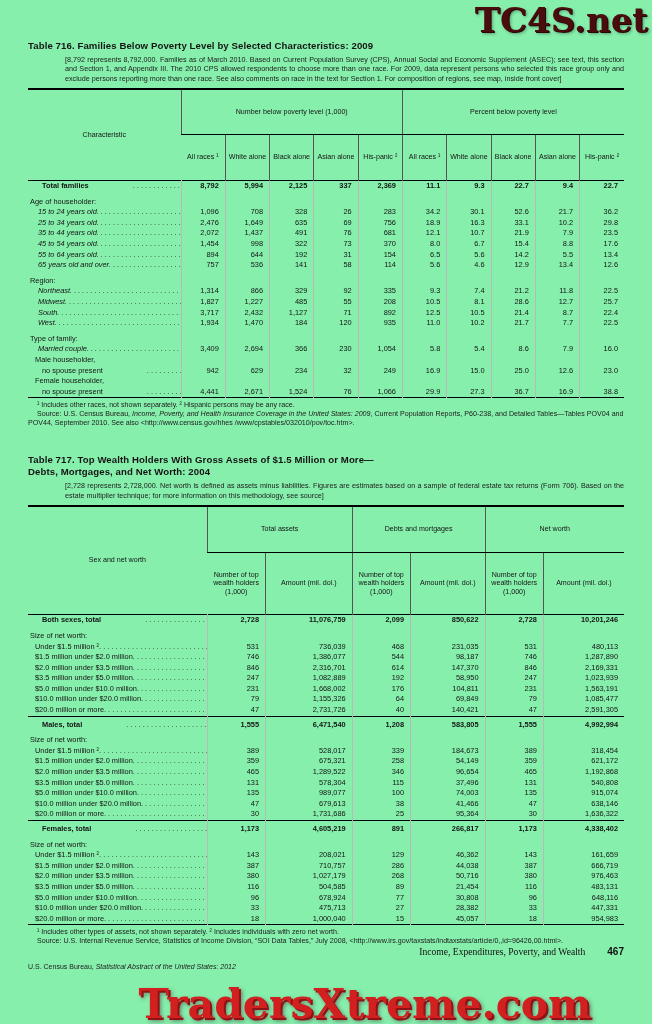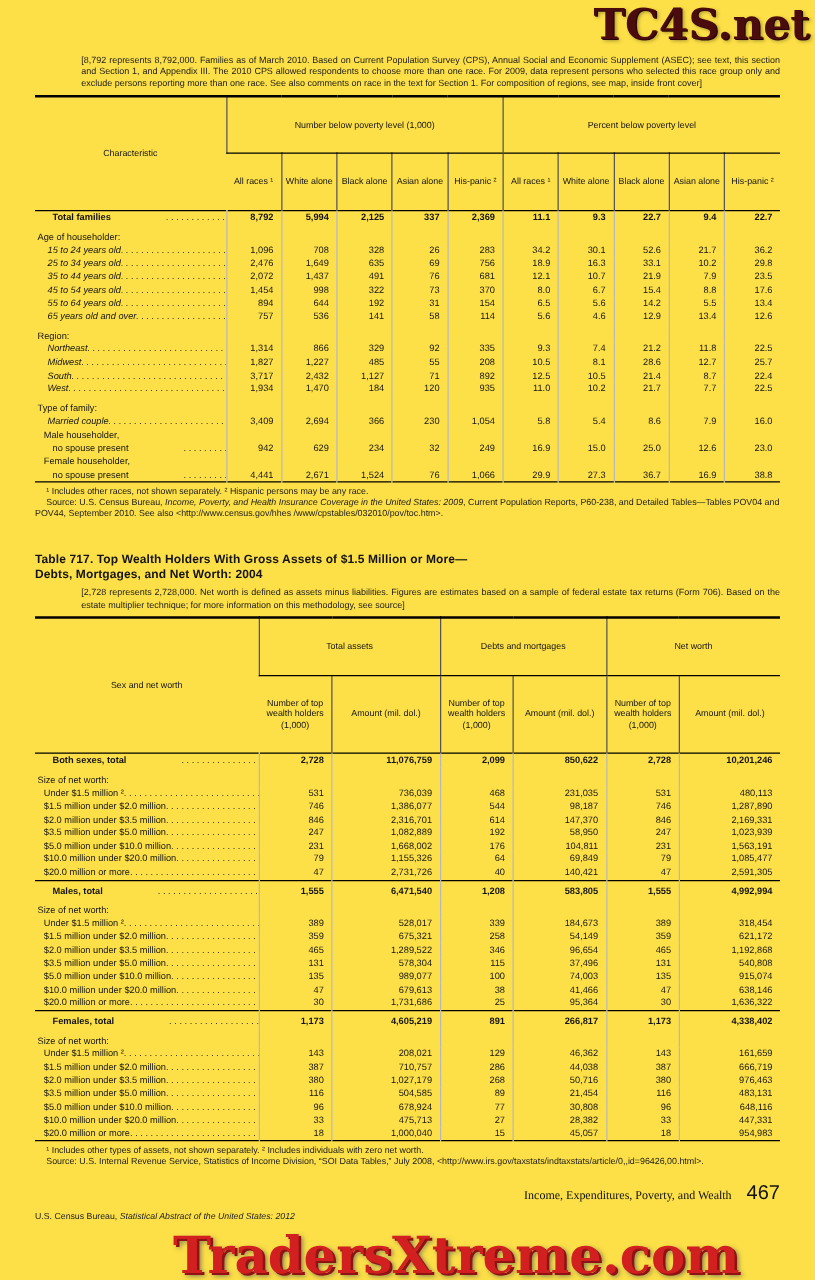--- a/index.html
+++ b/index.html
@@ -1,19 +1,19 @@
 <!DOCTYPE html>
 <html><head>
 <meta charset="utf-8">
 <style>
   * { margin:0; padding:0; box-sizing:border-box; }
   html,body { background:#e9e9e9; }
   .page {
     position:relative; width:652px; height:1024px; margin:0 auto;
-    background:#fde047; color:#141414; overflow:hidden;
+    background:#86efac; color:#141414; overflow:hidden;
     font-family:"Liberation Sans", sans-serif;
     padding:40px 28px 0 28px;
   }
   
   .wm { position:absolute; font-family:"DejaVu Serif", serif; font-weight:700; white-space:nowrap; z-index:6; }
   .wm-top { top:0px; right:4px; font-size:34px; color:#4a0c0c;
     text-shadow:1px 1px 0 #2a0606, 2px 2px 3px rgba(0,0,0,.35); }
   .wm-mid { top:487px; left:172px; font-size:37px; letter-spacing:1px; color:#7d1111;
     text-shadow:-1px -1px 0 #c27c7c, 1px 2px 2px rgba(40,5,5,.7); }
   .wm-bottom { bottom:-4px; left:365px; transform:translateX(-50%); font-size:41px; color:#d22020;
@@ -43,31 +43,32 @@
   td.num { text-align:right; padding-right:6px; }
   .ind0 .wrap { padding-left:2px; } .ind1 .wrap { padding-left:7px; }
   .ind2 .wrap { padding-left:10px;font-style:italic; } .ind3 .wrap { padding-left:14px;gap:44px; }
   
   .fnblock { margin-top:3px; font-size:7.1px; line-height:9px; color:#1b1b1b; }
   .fnblock p { text-indent:9px; }
   .src em, .credit em { font-style:italic; }
   
   .page-footer { position:absolute; left:28px; right:28px; top:946px; z-index:2; }
   .runhead { text-align:right; font-family:"Liberation Serif", serif; font-size:9.6px; color:#111; }
-  .runhead .pgnum { font-family:"Liberation Sans", sans-serif; font-weight:normal; font-size:16px; margin-left:12px; }
+  .runhead .pgnum { font-family:"Liberation Sans", sans-serif; font-weight:bold; font-size:10px; margin-left:22px; }
   .credit { margin-top:6px; text-align:left; font-size:7px; color:#222; }
 </style>
 </head>
 <body>
 
 <div class="page">
 
   <div class="wm wm-top">TC4S.net</div>
 
   <section>
+    <h2 class="tbl-title">Table 716. Families Below Poverty Level by Selected Characteristics: 2009</h2>
     <p class="tbl-note">[8,792 represents 8,792,000. Families as of March 2010. Based on Current Population Survey (CPS), Annual Social and Economic Supplement (ASEC); see text, this section and Section 1, and Appendix III. The 2010 CPS allowed respondents to choose more than one race. For 2009, data represent persons who selected this race group only and exclude persons reporting more than one race. See also comments on race in the text for Section 1. For composition of regions, see map, inside front cover]</p>
 
     <table class="data">
       <colgroup>
         <col style="width:152px">
         <col style="width:44px">
           <col style="width:44px">
           <col style="width:44px">
           <col style="width:44px">
           <col style="width:44px">

